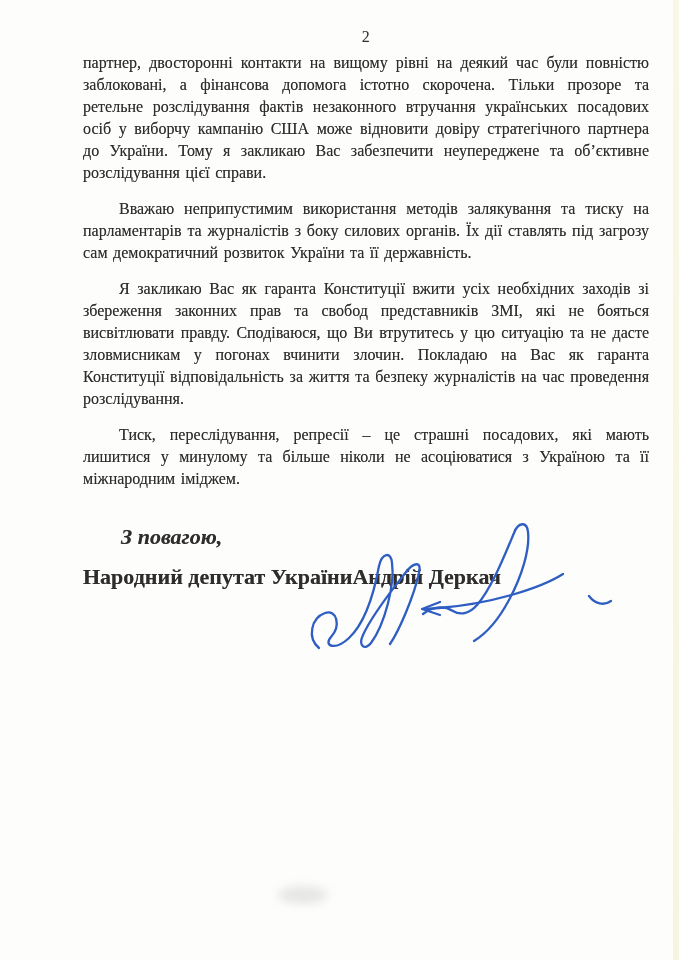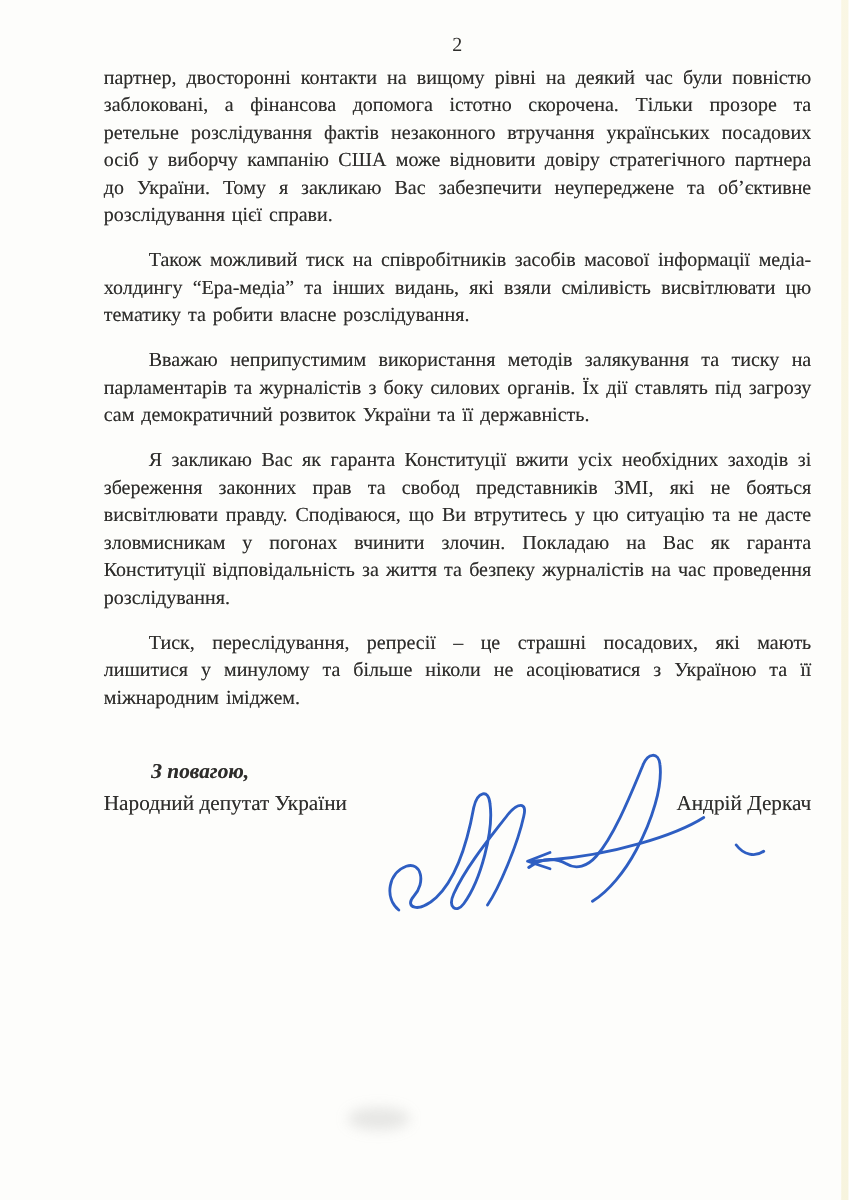--- a/index.html
+++ b/index.html
@@ -46,35 +46,34 @@
     text-align: justify;
     margin: 0 0 14px 0;
     text-indent: 36px;
     word-spacing: 1.5px;
     text-shadow: 0 0 0.4px rgba(45,45,45,0.55);
   }
   p.para.no-indent { text-indent: 0; }
   .closing {
     position: relative;
     margin-top: 36px;
-    font-size: 17px;
+    font-size: 22px;
   }
   .salutation {
     font-weight: 700;
     font-style: italic;
     margin-left: 38px;
     line-height: 22px;
     text-shadow: 0 0 0.4px rgba(45,45,45,0.55);
   }
   .signer-row {
     display: flex;
-    justify-content: space-between;
     align-items: baseline;
-    margin-top: 4px;
-    font-weight: 400;
+    margin-top: 18px;
+    font-weight: 700;
     line-height: 22px;
     text-shadow: 0 0 0.4px rgba(45,45,45,0.55);
   }
   .signature-wrap {
     position: absolute;
     left: 222px;
     top: -12px;
     width: 312px;
     height: 150px;
     pointer-events: none;
@@ -85,21 +84,20 @@
 <body>
 
 <div class="page">
   <div class="edge-strip"></div>
   <div class="smudge"></div>
 
   <div class="content">
     <div class="page-number">2</div>
 
     <p class="para no-indent">партнер, двосторонні контакти на вищому рівні на деякий час були повністю заблоковані, а фінансова допомога істотно скорочена. Тільки прозоре та ретельне розслідування фактів незаконного втручання українських посадових осіб у виборчу кампанію США може відновити довіру стратегічного партнера до України. Тому я закликаю Вас забезпечити неупереджене та об’єктивне розслідування цієї справи.</p>
-    <p class="para">Також можливий тиск на співробітників засобів масової інформації медіа-холдингу “Ера-медіа” та інших видань, які взяли сміливість висвітлювати цю тематику та робити власне розслідування.</p>
     <p class="para">Вважаю неприпустимим використання методів залякування та тиску на парламентарів та журналістів з боку силових органів. Їх дії ставлять під загрозу сам демократичний розвиток України та її державність.</p>
     <p class="para">Я закликаю Вас як гаранта Конституції вжити усіх необхідних заходів зі збереження законних прав та свобод представників ЗМІ, які не бояться висвітлювати правду. Сподіваюся, що Ви втрутитесь у цю ситуацію та не дасте зловмисникам у погонах вчинити злочин. Покладаю на Вас як гаранта Конституції відповідальність за життя та безпеку журналістів на час проведення розслідування.</p>
     <p class="para">Тиск, переслідування, репресії – це страшні посадових, які мають лишитися у минулому та більше ніколи не асоціюватися з Україною та її міжнародним іміджем.</p>
 
     <div class="closing">
       <div class="salutation">З повагою,</div>
 
       <div class="signer-row">
         <span>Народний депутат України</span>
         <span>Андрій Деркач</span>

